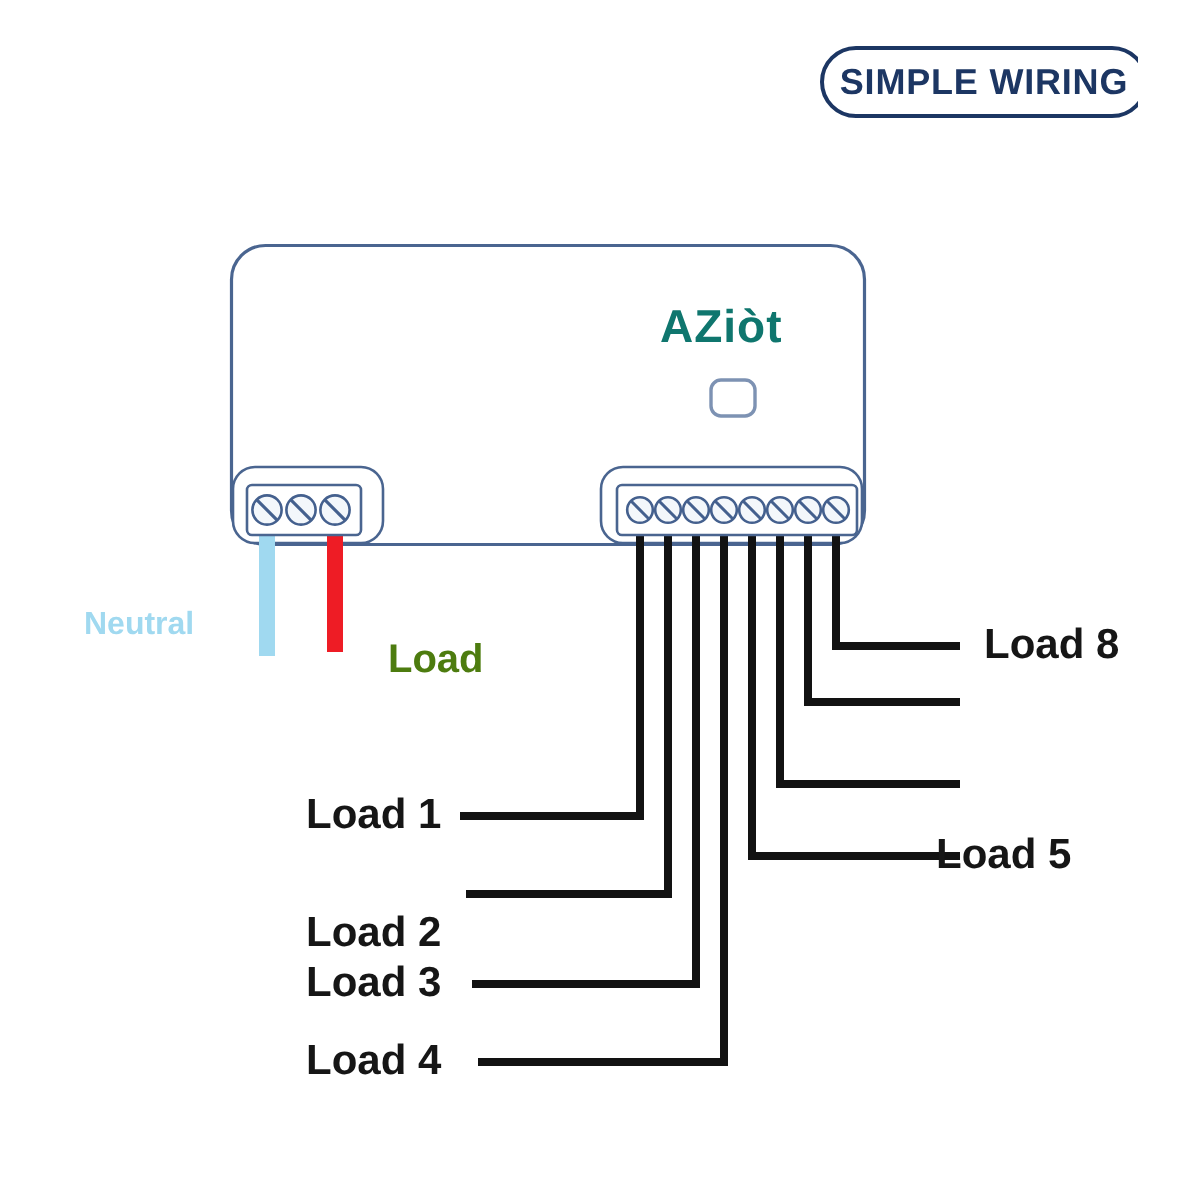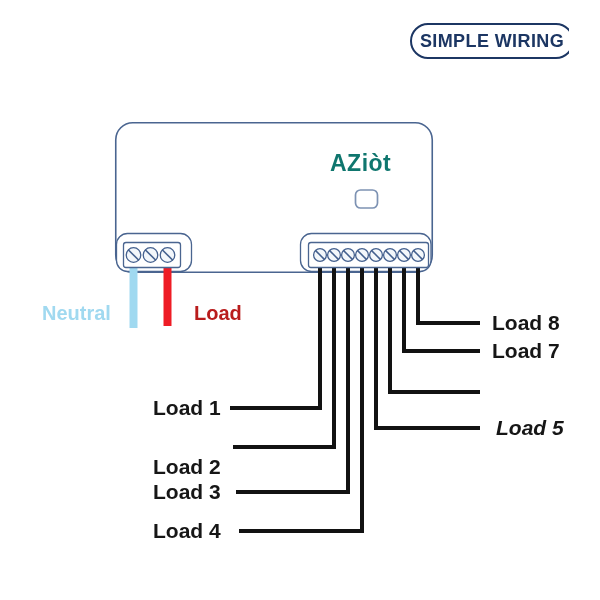--- a/index.html
+++ b/index.html
@@ -14,29 +14,29 @@
     color:#1c3663;font-weight:bold;font-size:18px;letter-spacing:0.4px;
     background:#ffffff;
   }
   .logo{
     position:absolute;left:330px;top:151px;width:80px;
     color:#0f766e;font-weight:bold;font-size:23px;letter-spacing:0.5px;
     line-height:24px;
   }
   .svgwrap{position:absolute;left:0;top:0;}
   .lbl{position:absolute;font-weight:bold;white-space:nowrap;}
-  .lbl.neutral{left:42px;top:303px;font-size:20px;line-height:20px;color:#a0d9f0;}
-  .lbl.live{left:194px;top:303px;font-size:20px;line-height:20px;color:#b91c1c;}
+  .lbl.neutral{left:42px;top:303px;font-size:16px;line-height:20px;color:#a0d9f0;}
+  .lbl.live{left:194px;top:320px;font-size:20px;line-height:20px;color:#4d7c0f;}
   .loadlbl{
     position:absolute;font-weight:bold;font-size:21px;line-height:22px;
     color:#161616;white-space:nowrap;
   }
   .l1{left:153px;top:397px;} .l2{left:153px;top:436px;margin-top:20px;}
   .l3{left:153px;top:481px;} .l4{left:153px;top:520px;}
-  .l5{left:496px;top:417px;font-style:italic;} .l6{left:492px;top:381px;}
+  .l5{left:468px;top:417px;} .l6{left:492px;top:381px;}
   .l7{left:492px;top:340px;} .l8{left:492px;top:312px;}
 </style>
 </head>
 <body>
 
 <div class="stage">
 
   <div class="badge">
     <span>SIMPLE WIRING</span>
   </div>
@@ -120,16 +120,15 @@
   <div class="logo">AZiòt</div>
 
   <div class="lbl neutral">Neutral</div>
   <div class="lbl live">Load</div>
 
   <div class="loadlbl l1">Load 1</div>
   <div class="loadlbl l2">Load 2</div>
   <div class="loadlbl l3">Load 3</div>
   <div class="loadlbl l4">Load 4</div>
   <div class="loadlbl l5">Load 5</div>
-  <div class="loadlbl l7">Load 7</div>
   <div class="loadlbl l8">Load 8</div>
 
 </div>
 
 </body></html>

